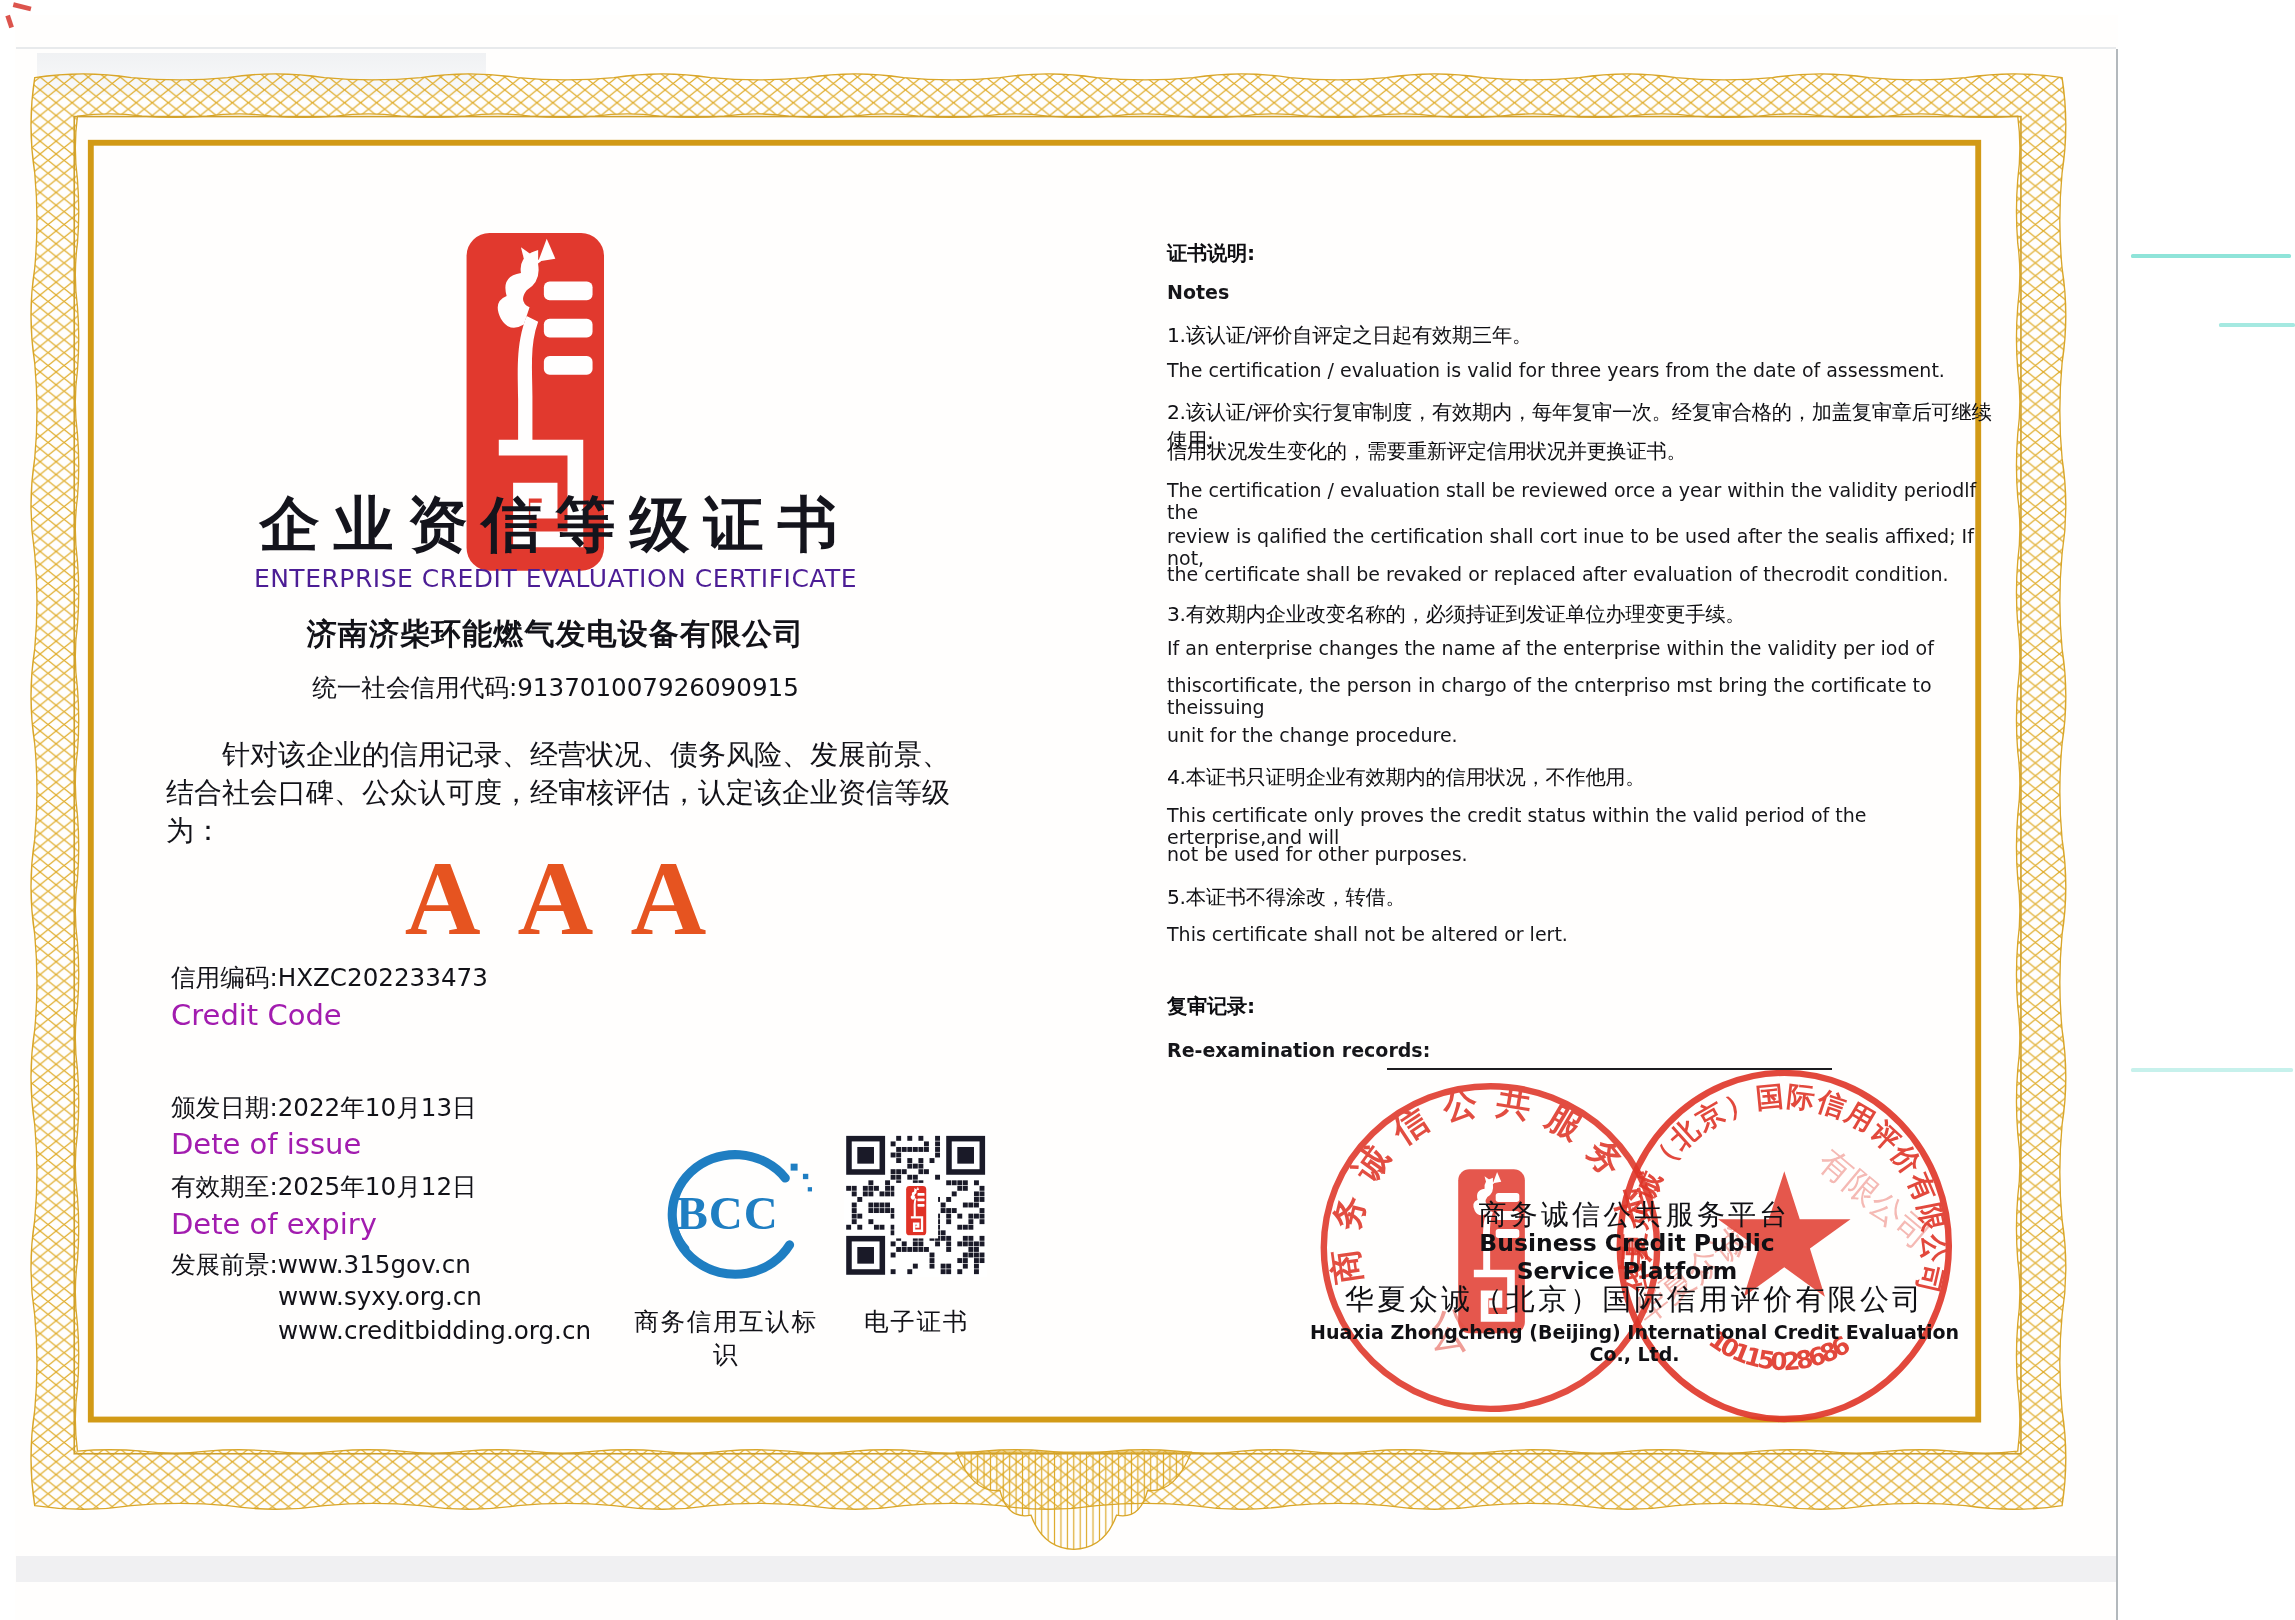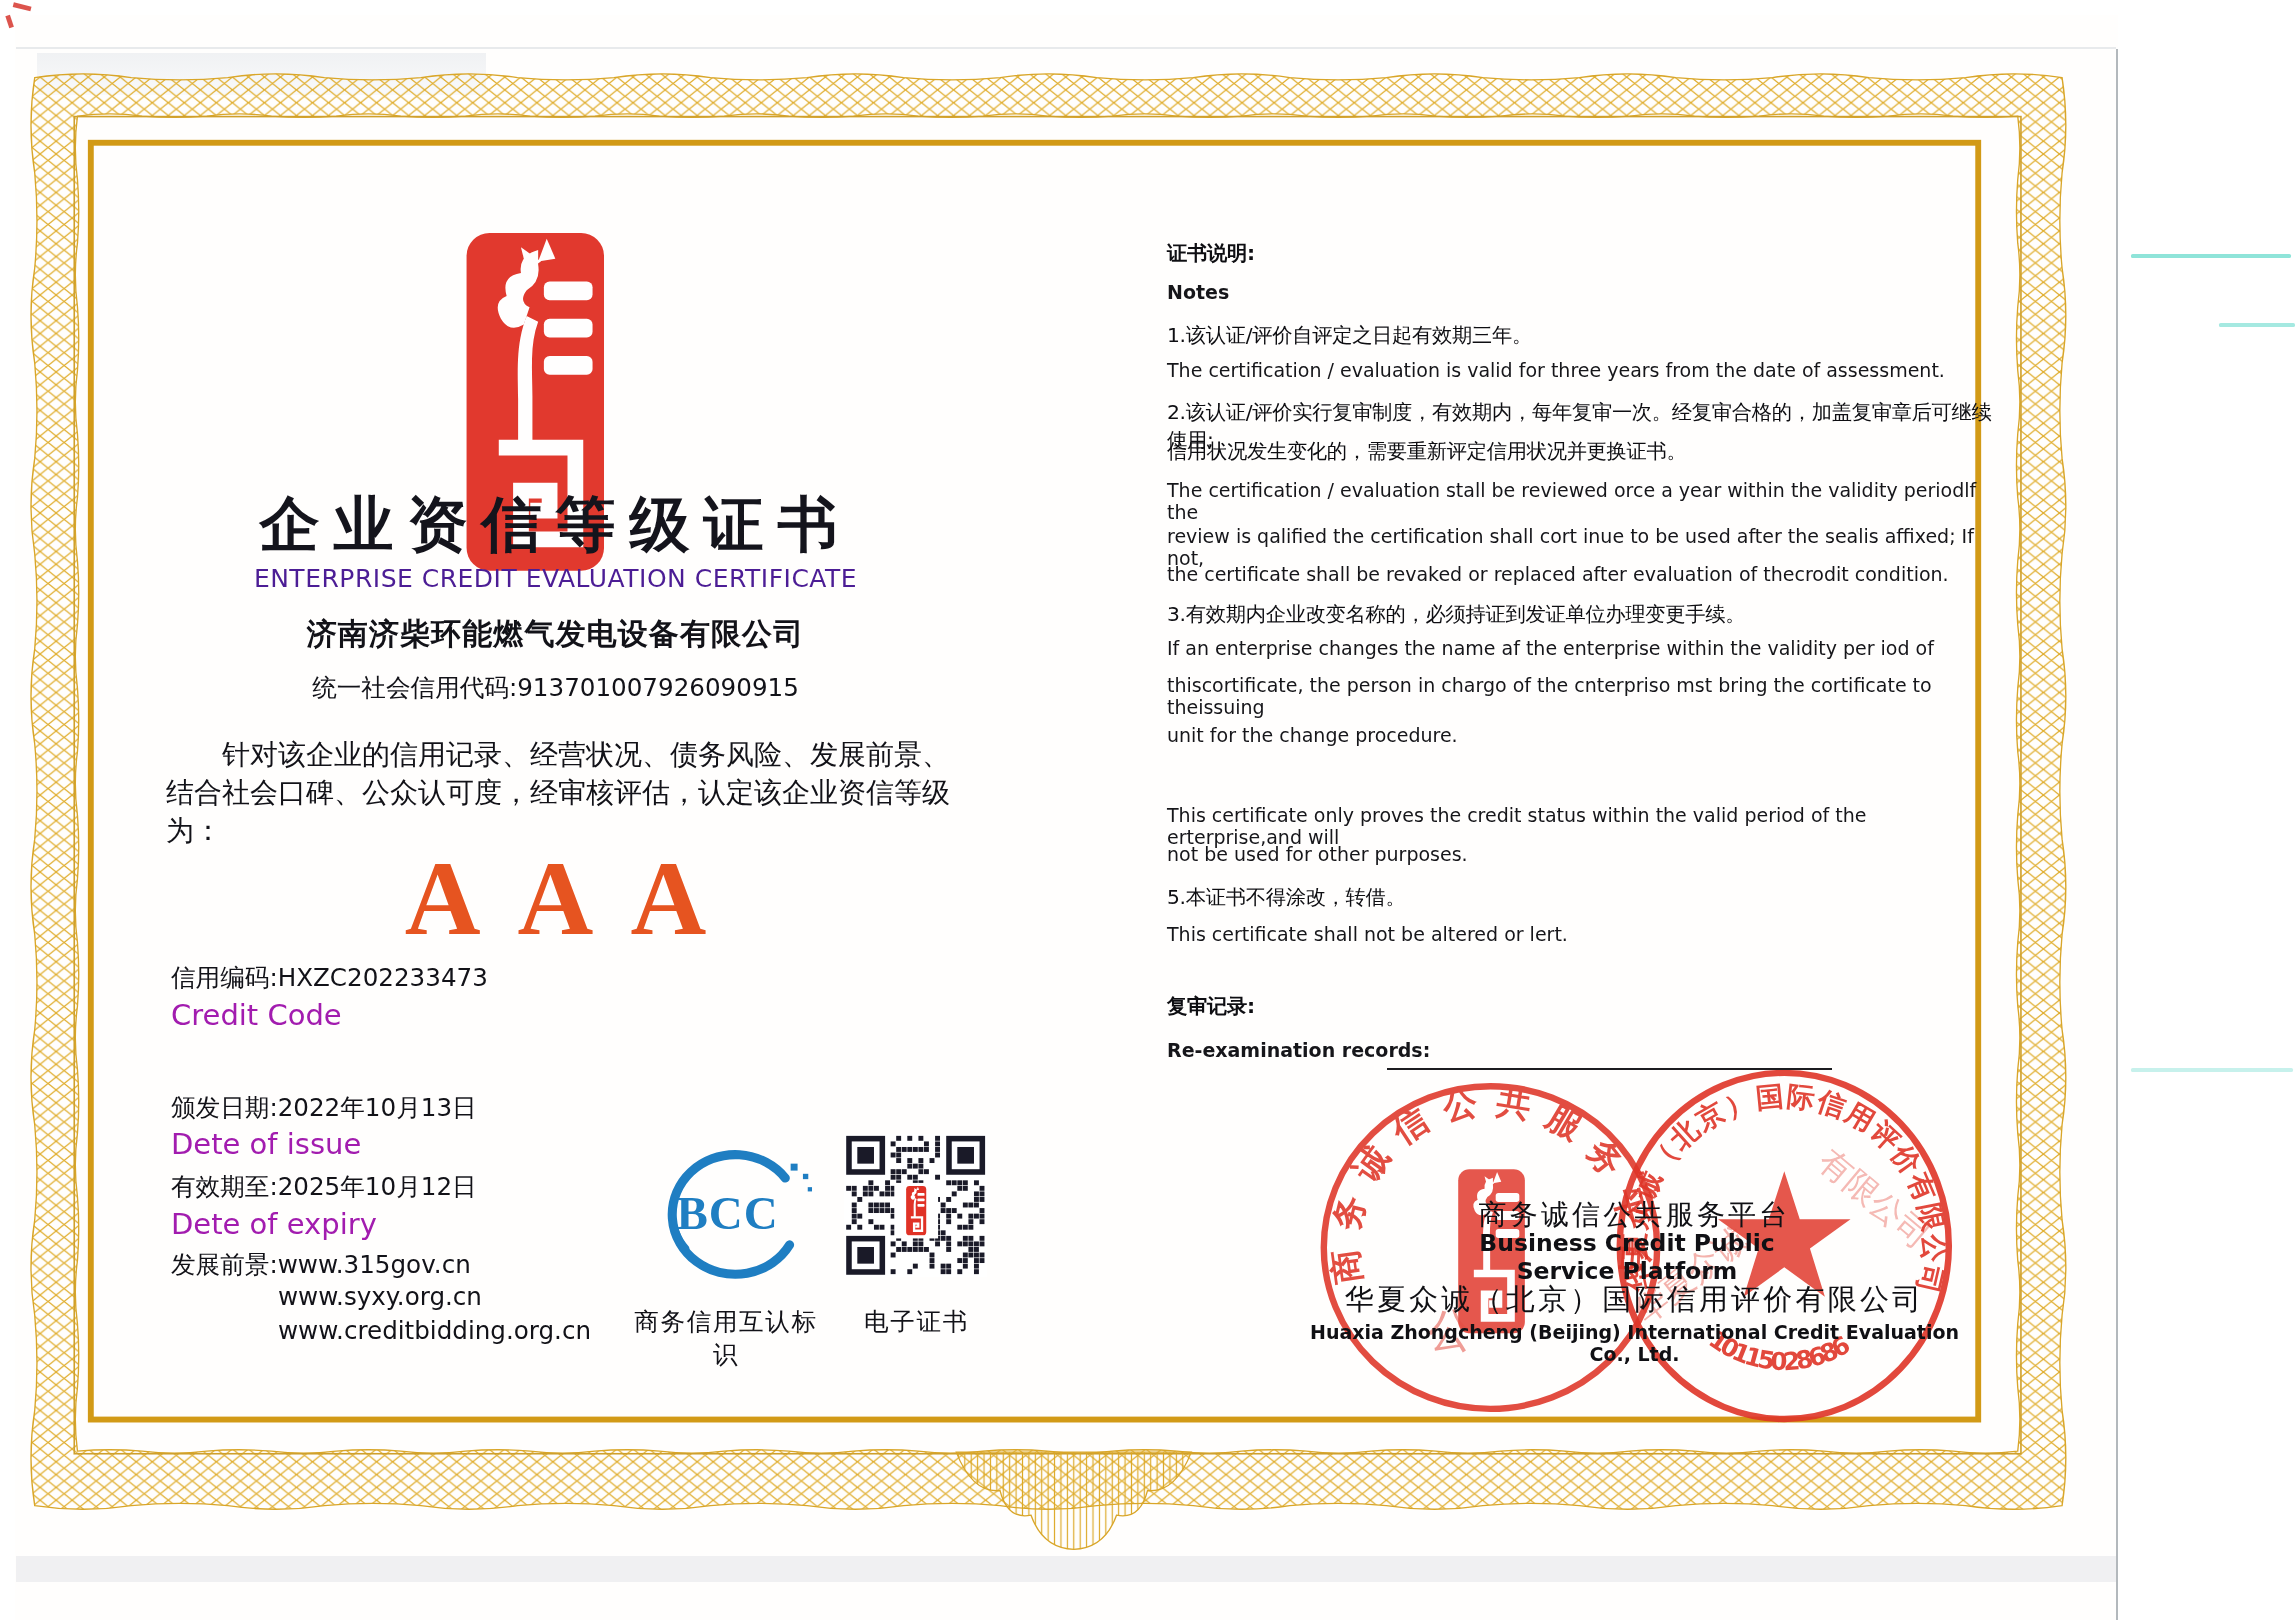--- a/index.html
+++ b/index.html
@@ -368,20 +368,21 @@
   <div class="abs note nen" style="top:359px">The certification / evaluation is valid for three years from the date of assessment.</div>
   <div class="abs note ncn" style="top:398px">2.该认证/评价实行复审制度，有效期内，每年复审一次。经复审合格的，加盖复审章后可继续使用;</div>
   <div class="abs note ncn" style="top:437px">信用状况发生变化的，需要重新评定信用状况并更换证书。</div>
   <div class="abs note nen" style="top:479px">The certification / evaluation stall be reviewed orce a year within the validity periodlf the</div>
   <div class="abs note nen" style="top:525px">review is qalified the certification shall cort inue to be used after the sealis affixed; If not,</div>
   <div class="abs note nen" style="top:563px">the certificate shall be revaked or replaced after evaluation of thecrodit condition.</div>
   <div class="abs note ncn" style="top:600px">3.有效期内企业改变名称的，必须持证到发证单位办理变更手续。</div>
   <div class="abs note nen" style="top:637px">If an enterprise changes the name af the enterprise within the validity per iod of</div>
   <div class="abs note nen" style="top:674px">thiscortificate, the person in chargo of the cnterpriso mst bring the cortificate to theissuing</div>
   <div class="abs note nen" style="top:724px">unit for the change procedure.</div>
+  <div class="abs note ncn" style="top:763px">4.本证书只证明企业有效期内的信用状况，不作他用。</div>
   <div class="abs note nen" style="top:804px">This certificate only proves the credit status within the valid period of the erterprise,and will</div>
   <div class="abs note nen" style="top:843px">not be used for other purposes.</div>
   <div class="abs note ncn" style="top:883px">5.本证书不得涂改，转借。</div>
   <div class="abs note nen" style="top:923px">This certificate shall not be altered or lert.</div>
 
   <div class="abs note ncn nbold" style="top:992px">复审记录:</div>
   <div class="abs note nen nbold" style="top:1039px">Re-examination records:</div>
   <div id="review-underline" class="abs"></div>
 
   <div class="abs ctr ov-cn1">商务诚信公共服务平台</div>

